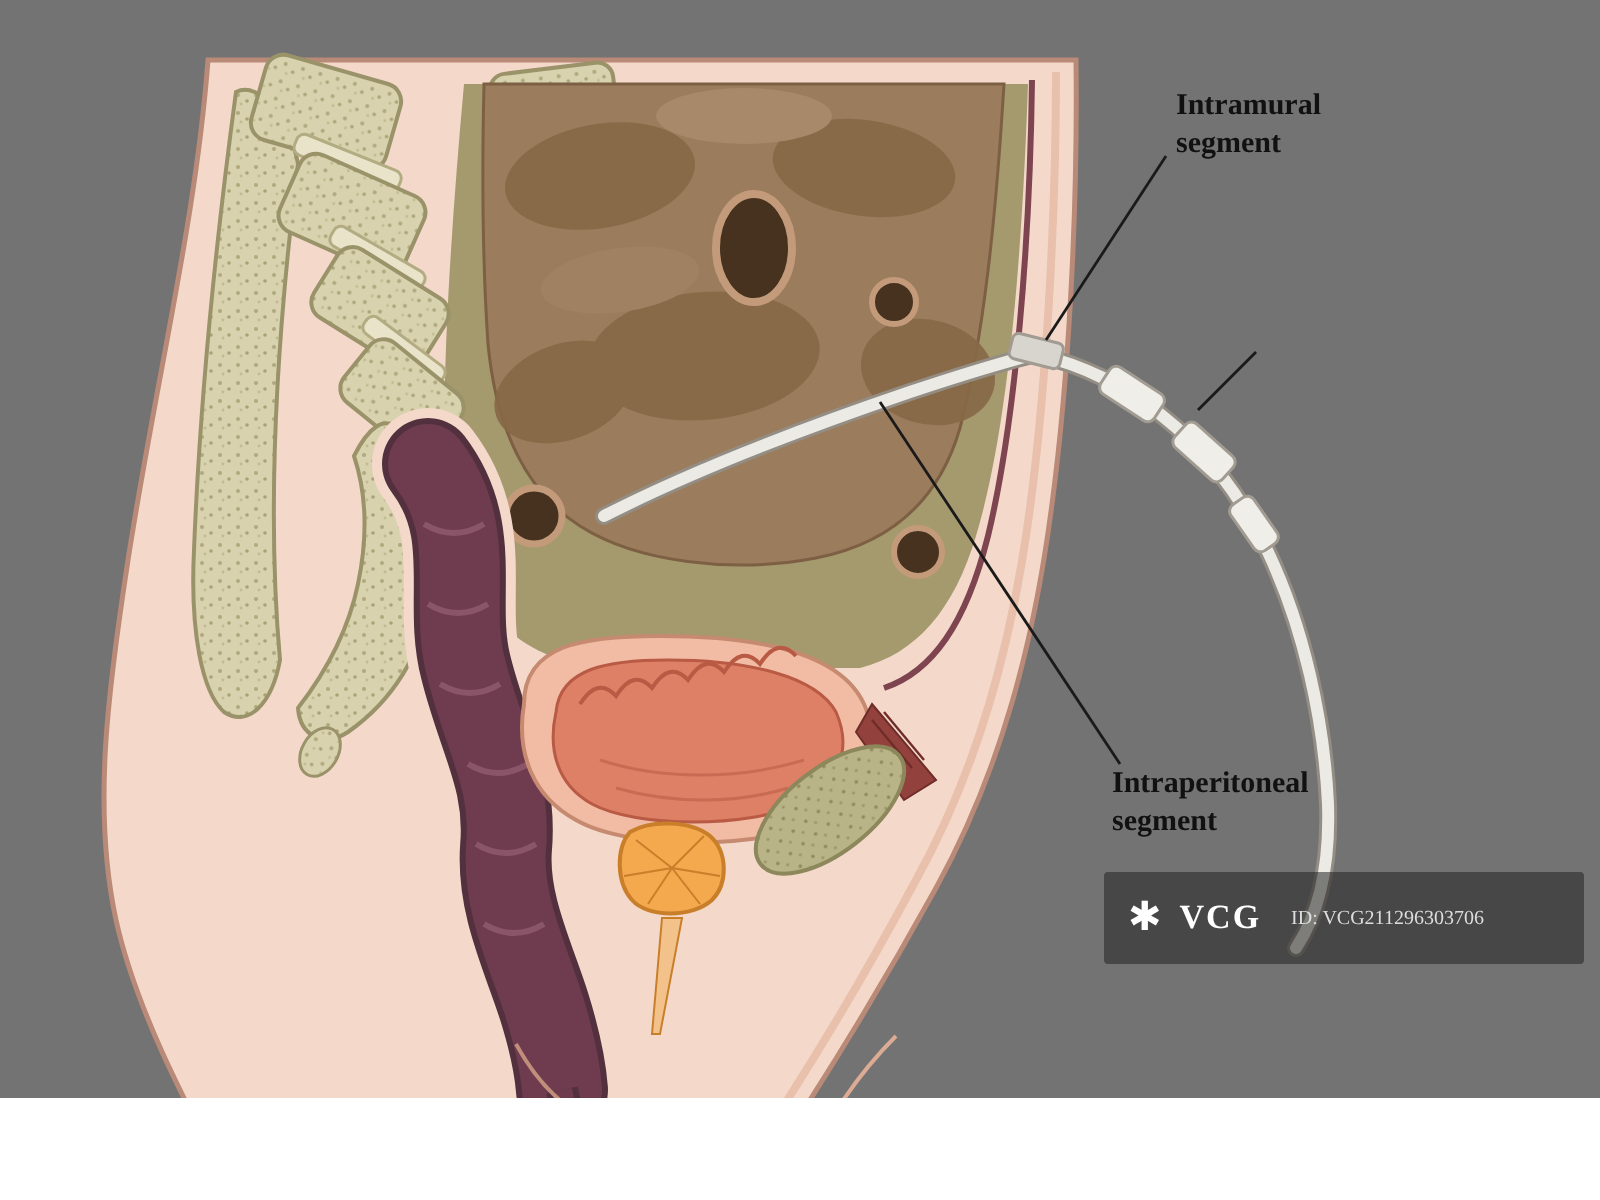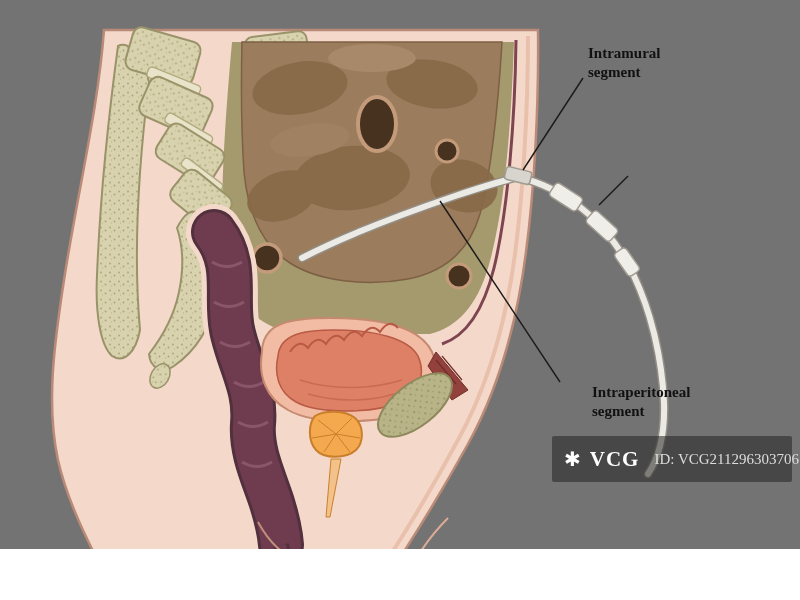--- a/index.html
+++ b/index.html
@@ -13,22 +13,22 @@
     font-weight:bold; font-size:15px; line-height:1.25;
     color:#111; white-space:pre-line;
   }
   .watermark {
     position:absolute; left:552px; top:436px; width:240px; height:46px;
     background:rgba(35,35,35,0.55); border-radius:2px;
     display:flex; align-items:center; gap:9px;
     padding:0 12px; box-sizing:border-box;
   }
   .wm-logo { color:#ffffff; font-size:20px; line-height:1; }
-  .wm-vcg  { color:#ffffff; font-weight:bold; font-size:21px; letter-spacing:1px; }
-  .wm-id   { color:#dddddd; font-size:15px; margin-left:6px; white-space:nowrap; }
+  .wm-vcg  { color:#ffffff; font-weight:bold; font-size:17px; letter-spacing:1px; }
+  .wm-id   { color:#dddddd; font-size:10px; margin-left:6px; white-space:nowrap; }
 </style>
 </head>
 <body>
 
 <div class="stage">
 
   <svg width="800" height="600" viewBox="0 0 800 600">
     <defs>
       <pattern id="speck" width="9" height="9" patternUnits="userSpaceOnUse">
         <rect width="9" height="9" fill="#d8d2ae"></rect>
@@ -152,21 +152,21 @@
 
     <g stroke="#1a1a1a" stroke-width="1.4">
       <line x1="583" y1="78" x2="523" y2="170"></line>
       <line x1="628" y1="176" x2="599" y2="205"></line>
       <line x1="560" y1="382" x2="440" y2="201"></line>
     </g>
   </svg>
 
   <div class="label" style="left:588px; top:44px;">Intramural
 segment</div>
-  <div class="label" style="left:556px; top:383px;margin-left:36px;">Intraperitoneal
+  <div class="label" style="left:556px; top:383px;">Intraperitoneal
 segment</div>
 
   <div class="watermark">
     <span class="wm-logo">✱</span>
     <span class="wm-vcg">VCG</span>
     <span class="wm-id">ID: VCG211296303706</span>
   </div>
 
 </div>
 

